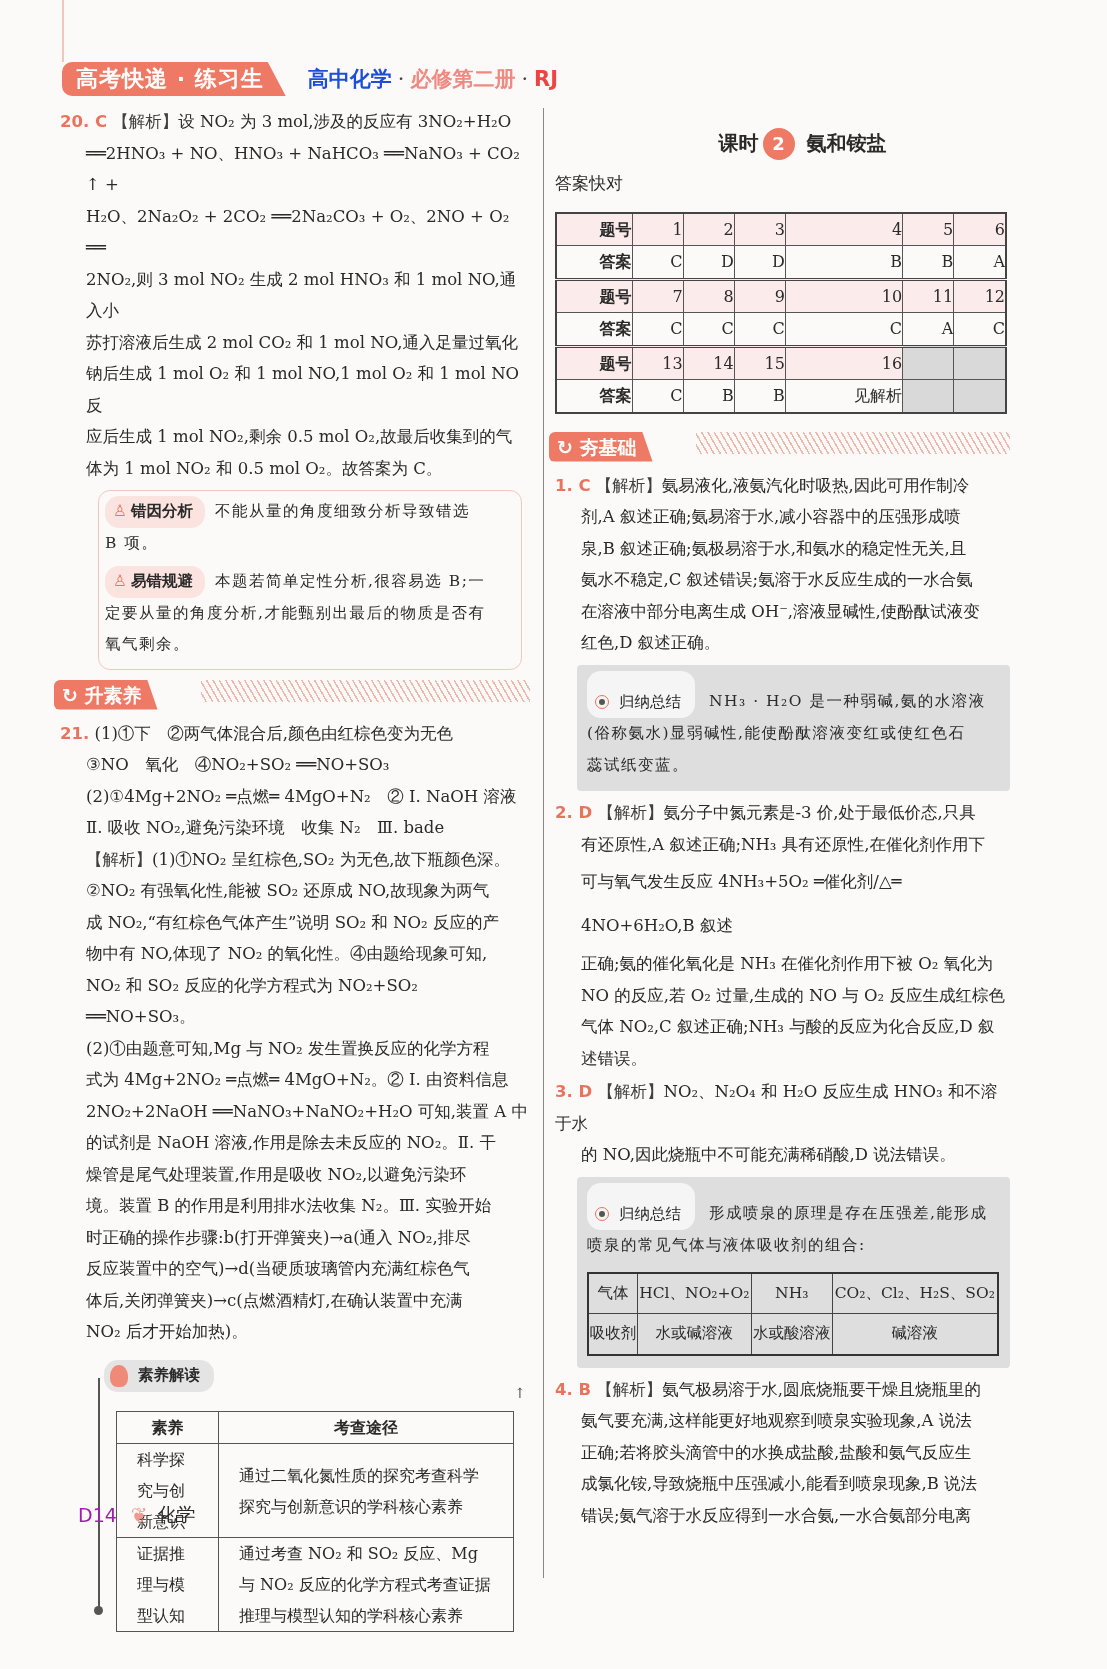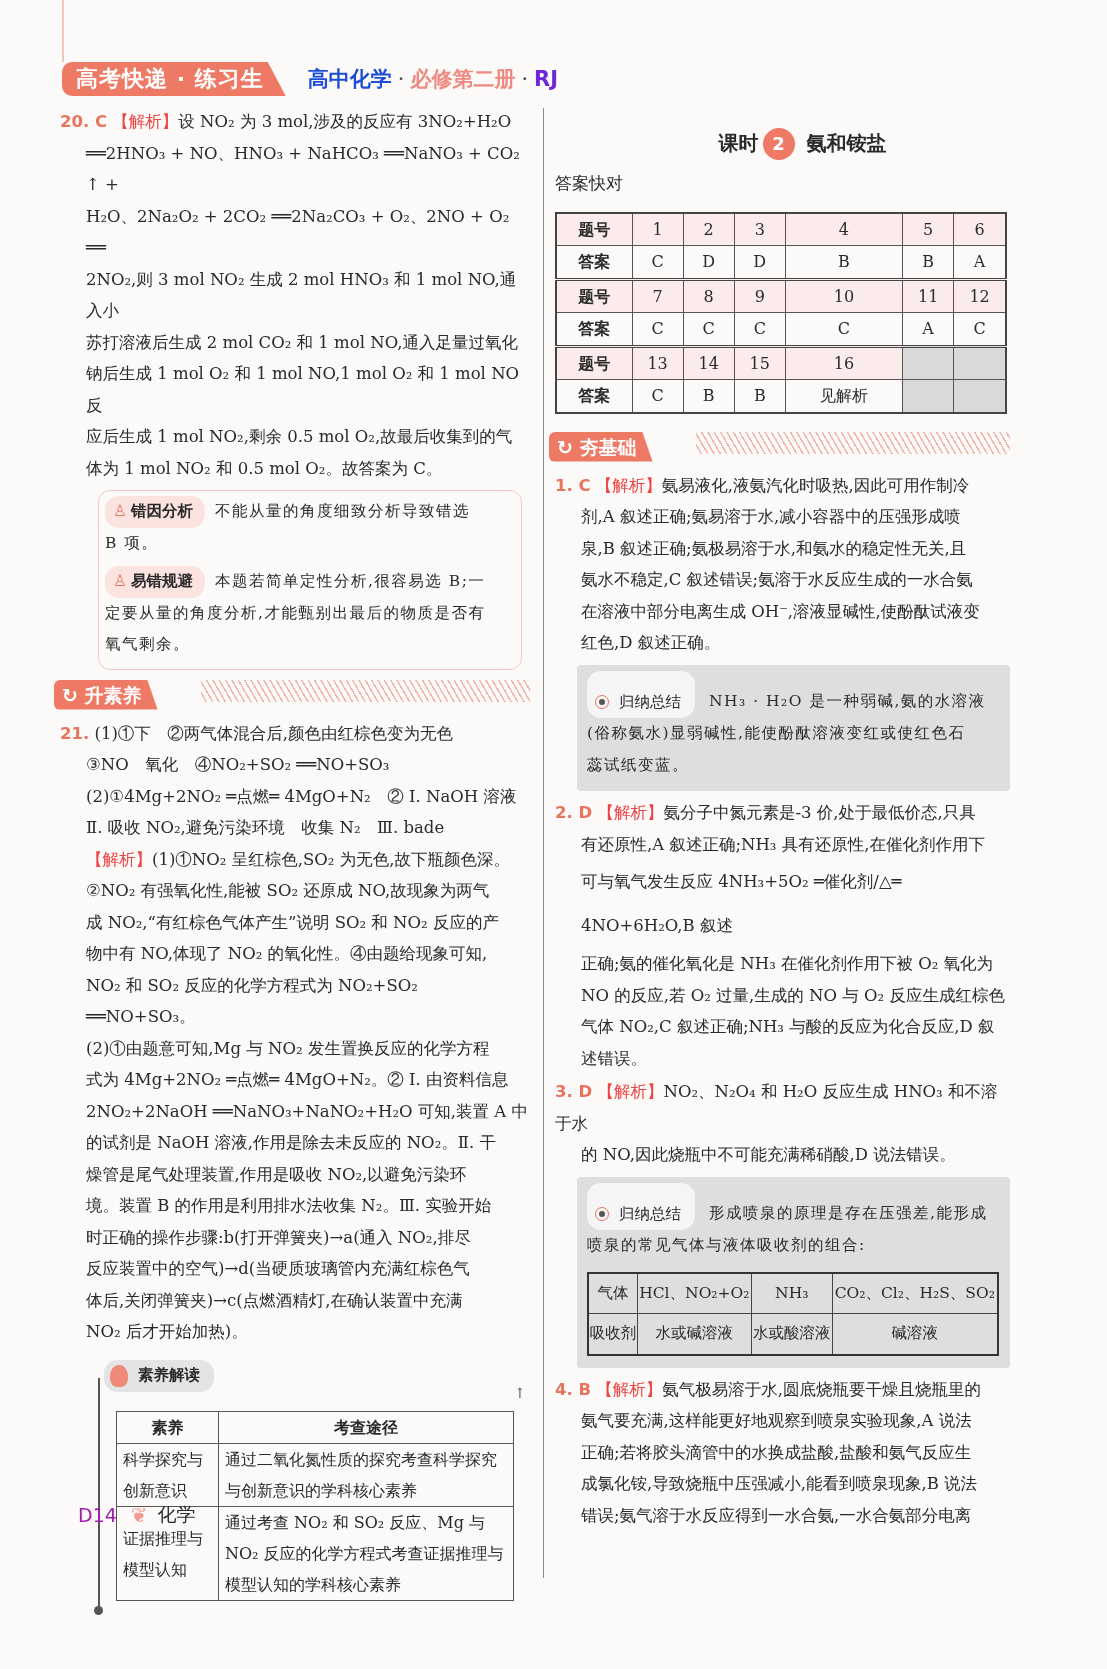--- a/index.html
+++ b/index.html
@@ -6,60 +6,60 @@
   html, body { width: 1107px; height: 1669px; background: #fbfaf8; }
   body { position: relative; overflow: hidden; font-family: "DejaVu Serif", "Liberation Serif", serif; color: #2a2a2a; }
   .sans { font-family: "DejaVu Sans", "Liberation Sans", sans-serif; }
 
   
   .hdr { position: absolute; left: 62px; top: 62px; height: 34px; display: flex; align-items: center; }
   .hdr-tag { background: #ee7a66; color: #fff; font-weight: bold; font-size: 22px; padding: 2px 22px 2px 14px; border-radius: 10px 0 0 10px; clip-path: polygon(0 0, 92% 0, 100% 100%, 0 100%); letter-spacing: 1px; }
   .hdr-title { margin-left: 22px; font-size: 21px; font-weight: bold; color: #1d4ed8; }
   .hdr-dot { margin: 0 6px; font-size: 21px; color: #444; }
   .hdr-sub { font-size: 21px; color: #ef8a82; font-weight: bold; }
-  .hdr-rj { font-size: 21px; font-weight: bold; color: #6d28d9; }
+  .hdr-rj { font-size: 21px; font-weight: bold; color: #ef4444; }
   .hdr-line { position: absolute; left: 62px; top: 0; width: 2px; height: 62px; background: #f0c6bd; }
 
   .col-divider { position: absolute; left: 543px; top: 108px; width: 1px; height: 1470px; background: #888; }
 
   .col { position: absolute; font-size: 16.5px; line-height: 31.5px; }
   .col-left { left: 60px; top: 106px; width: 470px; }
   .col-right { left: 555px; top: 126px; width: 455px; }
 
   .qno { color: #e8745e; font-weight: bold; font-family: "DejaVu Sans", sans-serif; }
-  .jx { color: #ef4444; }
+  .jx { color: #404040; }
   .indent { padding-left: 26px; }
 
   .tip-box { border: 1.5px solid #f3c7bd; border-radius: 12px; margin: 6px 8px 8px 38px; padding: 4px 10px 8px 6px; }
   .tip-label { display: inline-block; background: #fbe4df; border-radius: 14px; padding: 0 12px 0 8px; font-family: "DejaVu Sans", sans-serif; font-weight: bold; font-size: 15.5px; margin-right: 10px; }
   .tip-label .ico { color: #e8745e; margin-right: 4px; }
   .tip-text { font-size: 15.5px; letter-spacing: 1.5px; }
 
   .sec-bar { display: flex; align-items: flex-start; height: 30px; margin: 10px 0 8px -6px; gap: 41px; }
   .sec-tag { background: #ee7a66; color: #fff; font-family: "DejaVu Sans", sans-serif; font-weight: bold; font-size: 19px; padding: 0 16px 0 8px; height: 30px; line-height: 30px; clip-path: polygon(0 0, 90% 0, 100% 100%, 0 100%); border-radius: 6px 0 0 6px; }
   .sec-hatch { flex: 1; height: 22px; background: repeating-linear-gradient(60deg, transparent 0 4px, #f2b7ab 4px 5.5px); margin-left: 2px; }
 
   .lit-box { position: relative; margin: 12px 10px 0 44px; }
   .lit-label { display: inline-flex; align-items: center; background: #e4e4e4; border-radius: 14px; padding: 0 14px 0 6px; height: 32px; font-family: "DejaVu Sans", sans-serif; font-weight: bold; font-size: 15.5px; }
   .lit-label .bulb { width: 18px; height: 22px; background: #f08a78; border-radius: 50% 50% 40% 40%; margin-right: 10px; }
   .lit-table { width: 398px; margin: 14px 0 0 12px; border-collapse: collapse; font-size: 16px; line-height: 31px; }
-  .lit-table td, .lit-table th { border: 1.5px solid #555; padding: 0 6px; vertical-align: middle; }
+  .lit-table td, .lit-table th { border: 1.5px solid #555; padding: 0 20px; vertical-align: middle; }
   .lit-table td:first-child, .lit-table th:first-child { border-right: 1.5px dashed #777; width: 102px; }
   .lit-table tr + tr td { border-top: 1.5px dashed #777; }
   .lit-table th { font-family: "DejaVu Sans", sans-serif; font-weight: bold; text-align: center; }
   .lit-line { position: absolute; left: -6px; top: 18px; width: 1.5px; height: 230px; background: #555; }
   .lit-dot { position: absolute; left: -10px; top: 246px; width: 9px; height: 9px; border-radius: 50%; background: #555; }
   .lit-arrow { position: absolute; right: -6px; top: 18px; font-size: 14px; color: #555; }
 
   
   .lesson-title { text-align: center; font-family: "DejaVu Sans", sans-serif; font-size: 20px; font-weight: bold; height: 36px; display: flex; justify-content: center; align-items: center; gap: 4px; margin-left: 40px; }
   .lesson-num { width: 32px; height: 32px; border-radius: 50%; background: #ee7a66; color: #fff; display: inline-flex; align-items: center; justify-content: center; font-size: 18px; }
   .quick-title { font-family: "DejaVu Sans", sans-serif; font-size: 17px; margin-top: 6px; }
   .ans-table { width: 452px; border-collapse: collapse; margin-top: 12px; font-size: 16px; border: 2px solid #444; }
-  .ans-table td { border: 1px solid #555; height: 16px; text-align: center; }
+  .ans-table td { border: 1px solid #555; height: 16px; text-align: right; }
   .ans-table tr.qrow td { background: #fbeceb; }
   .ans-table tr.qrow td:first-child, .ans-table tr.arow td:first-child { font-family: "DejaVu Sans", sans-serif; font-weight: bold; width: 76px; }
   .ans-table tr.sep td { border-top: 3px double #444; }
   .ans-table td.grey { background: #d9d9d9 !important; }
 
   .sum-box { background: #dedede; margin: 6px 0 6px 22px; padding: 6px 10px 10px 10px; border-radius: 4px; }
   .sum-label { display: inline-flex; align-items: center; background: #f5f5f5; border-radius: 14px; padding: 16px 14px 0 8px; font-family: "DejaVu Sans", sans-serif; font-size: 15.5px; margin-right: 14px; }
   .sum-label .radio { width: 14px; height: 14px; border: 1.5px solid #e8745e; border-radius: 50%; display: inline-flex; align-items: center; justify-content: center; margin-right: 10px; }
   .sum-label .radio::after { content: ""; width: 6px; height: 6px; border-radius: 50%; background: #555; }
   .sum-text { font-size: 15.5px; letter-spacing: 1.5px; }

